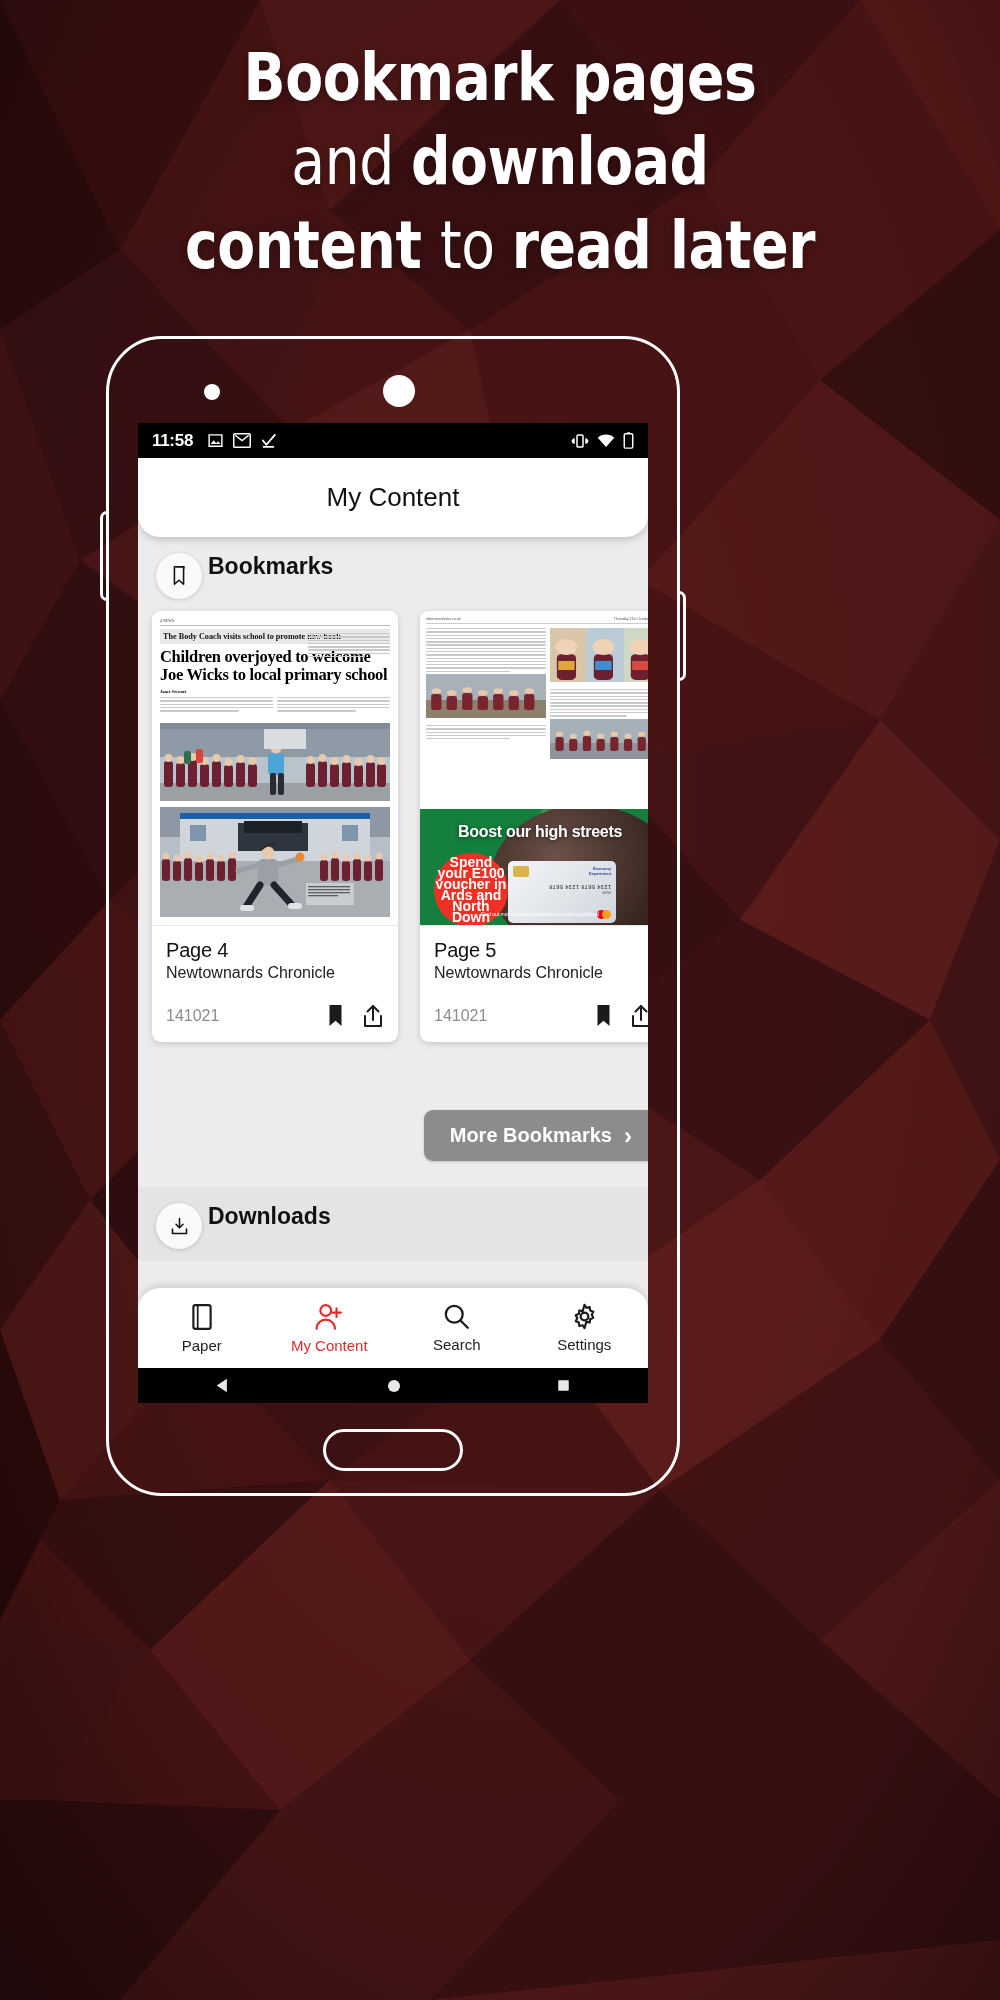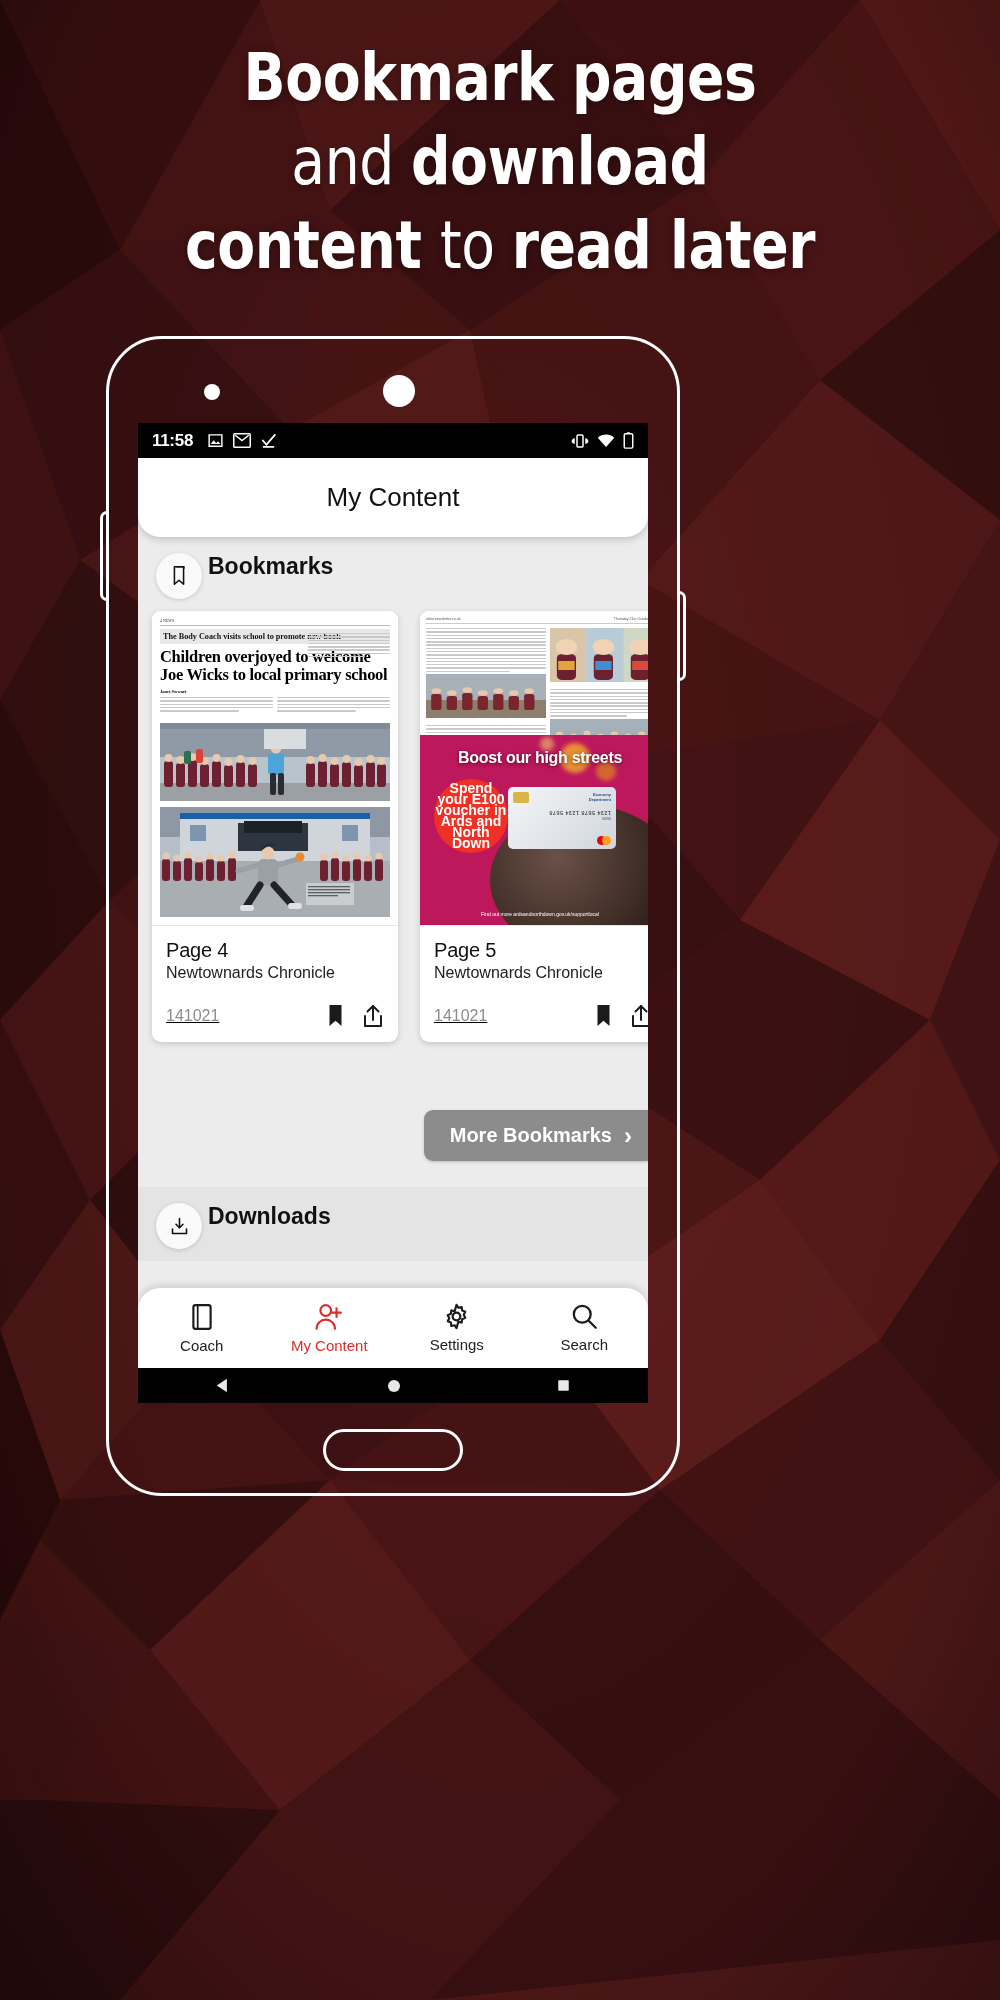--- a/index.html
+++ b/index.html
@@ -99,21 +99,21 @@
   .card {
     width:246px; flex:none; background:#fff; border-radius:9px;
     box-shadow:0 2px 6px rgba(0,0,0,.16);
     overflow:hidden;
   }
   .thumb { height:315px; background:#fff; position:relative; overflow:hidden; border-bottom:1px solid #e6e6e6; }
   .card-meta { padding:13px 14px 0 14px; }
   .card-page { font-size:20px; font-weight:400; color:#111; letter-spacing:-0.2px; }
   .card-pub  { font-size:16px; color:#222; margin-top:2px; }
   .card-foot {
-    display:flex; align-items:center; padding:22px 14px 14px 14px;text-decoration:underline;
+    display:flex; align-items:center; padding:22px 14px 14px 14px;
   }
   .card-date { font-size:16px; color:#8c8c8c; }
   .card-actions { margin-left:auto; display:flex; align-items:center; gap:17px; }
 
   .more-row { display:flex; justify-content:flex-end; padding:22px 14px 0 14px;margin-top:46px; }
   .more-btn {
     background:#8c8c8c; color:#fff;
     border-radius:9px 0 0 9px;
     padding:14px 16px 14px 26px;
     display:flex; align-items:center; gap:12px;
@@ -162,21 +162,21 @@
   .np-line.s { width:70%; }
   .np-photo1 { position:absolute; left:8px; right:8px; top:112px; height:78px; overflow:hidden; }
   .np-photo2 { position:absolute; left:8px; right:8px; top:196px; height:110px; overflow:hidden; }
   .np-rightcol { position:absolute; right:8px; top:22px; width:82px; }
 
   
   .np5 { position:absolute; inset:0; background:#fff; }
   .np5-top { position:absolute; left:0; right:0; top:0; height:170px; padding:6px 6px 0 6px; }
   .np5-bar { font-size:3.6px; color:#555; display:flex; justify-content:space-between; border-bottom:.5px solid #ccc; padding-bottom:2px; }
   .np5-body { display:flex; gap:4px; margin-top:4px; }
-  .np5-ad { position:absolute; left:0; right:6px; bottom:0; height:190px; background:#be185d; overflow:hidden; }
+  .np5-ad { position:absolute; left:0; right:6px; bottom:0; height:116px; background:#15803d; overflow:hidden; }
   .np5-adtitle {
     position:absolute; left:0; right:0; top:14px; text-align:center;
     color:#fff; font-size:16px; font-weight:700; letter-spacing:-0.3px;
     text-shadow:0 1px 4px rgba(0,0,0,.6); z-index:3;
   }
   .np5-circle {
     position:absolute; left:14px; top:44px; width:74px; height:74px; border-radius:50%;
     background:#ee3124; color:#fff; font-size:14px; font-weight:700; line-height:11px;
     display:flex; align-items:center; justify-content:center; text-align:center; z-index:3;
   }
@@ -649,43 +649,43 @@
       <div class="section-title">Downloads</div>
     </div>
   </div>
 
   <div class="bottomnav">
     <div class="navitem">
       <svg width="26" height="28" viewBox="0 0 24 26">
         <rect x="4" y="2" width="16" height="22" rx="2" fill="none" stroke="#1b1b1b" stroke-width="2"></rect>
         <path d="M8 2v22" stroke="#1b1b1b" stroke-width="1.6"></path>
       </svg>
-      <div class="navlabel">Coach</div>
+      <div class="navlabel">Paper</div>
     </div>
     <div class="navitem active">
       <svg width="28" height="28" viewBox="0 0 26 26">
         <circle cx="10" cy="7" r="5" fill="none" stroke="#e02b2b" stroke-width="2"></circle>
         <path d="M1.5 24c0-5 3.8-8.5 8.5-8.5s8.5 3.5 8.5 8.5" fill="none" stroke="#e02b2b" stroke-width="2" stroke-linecap="round"></path>
         <path d="M20 5v8M16 9h8" stroke="#e02b2b" stroke-width="2" stroke-linecap="round"></path>
       </svg>
       <div class="navlabel">My Content</div>
     </div>
     <div class="navitem">
       <svg width="27" height="27" viewBox="0 0 24 24">
+        <circle cx="10" cy="10" r="7.5" fill="none" stroke="#1b1b1b" stroke-width="2"></circle>
+        <path d="M15.5 15.5L22 22" stroke="#1b1b1b" stroke-width="2" stroke-linecap="round"></path>
+      </svg>
+      <div class="navlabel">Search</div>
+    </div>
+    <div class="navitem">
+      <svg width="27" height="27" viewBox="0 0 24 24">
         <circle cx="12" cy="12" r="3.4" fill="none" stroke="#1b1b1b" stroke-width="2"></circle>
         <path d="M12 1.6l1.6 2.6 3-.6.4 3 2.8 1.2-1.4 2.7 1.4 2.7-2.8 1.2-.4 3-3-.6L12 22.4l-1.6-2.6-3 .6-.4-3-2.8-1.2 1.4-2.7-1.4-2.7 2.8-1.2.4-3 3 .6z" fill="none" stroke="#1b1b1b" stroke-width="1.9" stroke-linejoin="round"></path>
       </svg>
       <div class="navlabel">Settings</div>
-    </div>
-    <div class="navitem">
-      <svg width="27" height="27" viewBox="0 0 24 24">
-        <circle cx="10" cy="10" r="7.5" fill="none" stroke="#1b1b1b" stroke-width="2"></circle>
-        <path d="M15.5 15.5L22 22" stroke="#1b1b1b" stroke-width="2" stroke-linecap="round"></path>
-      </svg>
-      <div class="navlabel">Search</div>
     </div>
   </div>
 
   <div class="androidnav">
     <svg width="17" height="17" viewBox="0 0 20 20">
       <polygon points="14,2 14,18 2,10" fill="#e8e8e8"></polygon>
     </svg>
     <svg width="16" height="16" viewBox="0 0 20 20">
       <circle cx="10" cy="10" r="7.5" fill="#e8e8e8"></circle>
     </svg>

